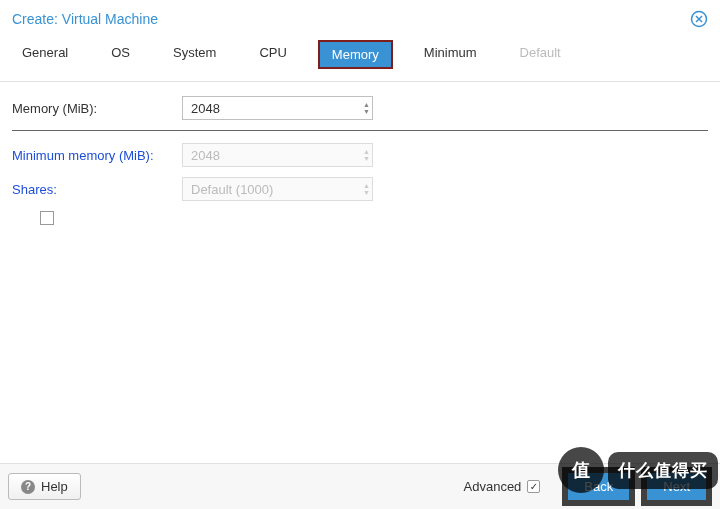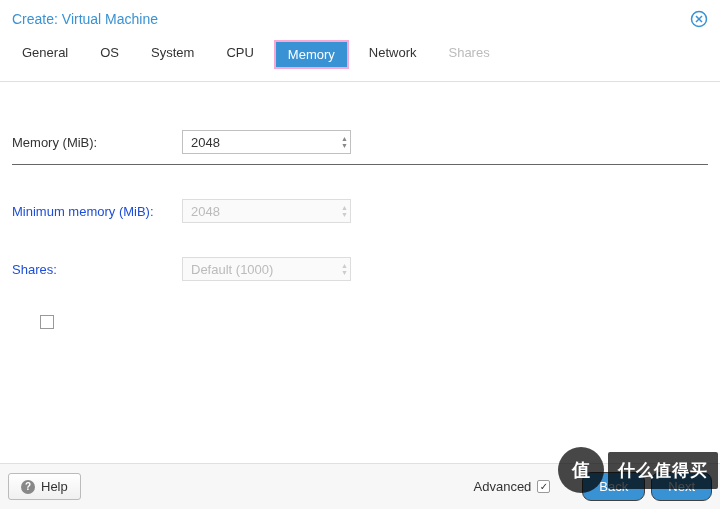--- a/index.html
+++ b/index.html
@@ -32,57 +32,56 @@
       align-items: center;
       justify-content: center;
     }
     .close-btn svg {
       width: 18px;
       height: 18px;
     }
     .tabs {
       display: flex;
       padding: 4px 10px 12px 10px;
-      gap: 8px;
+      gap: 19px;
       border-bottom: 1px solid #e0e0e0;
     }
     .tab {
       padding: 5px 12px;
       color: #333;
       cursor: pointer;
       font-size: 13px;
     }
     .tab.active {
-      border: 2px solid #f9a8d4;
+      border: 2px solid #7f1d1d;
       background: #3892d4;
       color: #fff;
     }
     .tab.disabled {
       color: #bbb;
     }
     .form-area {
       padding: 14px 12px;
     }
     .form-row {
       display: flex;
       align-items: center;
       margin-bottom: 10px;
-      margin-top: 34px;
     }
     .form-label {
       width: 170px;
       font-size: 13px;
       color: #333;
     }
     .form-label.disabled {
       color: #1d4ed8;
     }
     .form-input-wrap {
       position: relative;
-      width: 169px;
+      width: 191px;
     }
     .form-input {
       width: 100%;
       height: 24px;
       padding: 2px 20px 2px 8px;
       border: 1px solid #c0c0c0;
       background: #fff;
       font-size: 13px;
       color: #333;
     }
@@ -159,40 +158,40 @@
     }
     .footer-right {
       display: flex;
       align-items: center;
       gap: 6px;
     }
     .advanced-row {
       display: flex;
       align-items: center;
       gap: 6px;
-      margin-right: 26px;
+      margin-right: 16px;
     }
     .adv-check {
       width: 13px;
       height: 13px;
       border: 1px solid #999;
       border-radius: 2px;
       background: #fff;
       display: inline-flex;
       align-items: center;
       justify-content: center;
       font-size: 10px;
       color: #333;
     }
     .nav-btn {
       padding: 6px 16px;
       background: #3892d4;
       color: #fff;
-      border: 1px solid #404040;
-      border-radius: 9px;
+      border: 6px solid #404040;
+      border-radius: 0;
       cursor: pointer;
       font-size: 13px;
     }
     .watermark {
       position: absolute;
       right: 2px;
       bottom: 16px;
       display: flex;
       align-items: center;
       gap: 4px;
@@ -208,21 +207,21 @@
       display: flex;
       align-items: center;
       justify-content: center;
       font-size: 18px;
       font-weight: bold;
     }
     .wm-text {
       background: rgba(0,0,0,0.72);
       color: #fff;
       padding: 7px 10px;
-      border-radius: 2px;
+      border-radius: 10px;
       font-size: 17px;
       font-weight: 600;
       letter-spacing: 1px;
     }
   </style>
 </head>
 <body>
 
 <div class="dialog-header">
   <span>Create: Virtual Machine</span>
@@ -234,22 +233,22 @@
     </svg>
   </span>
 </div>
 
 <div class="tabs">
   <div class="tab">General</div>
   <div class="tab">OS</div>
   <div class="tab">System</div>
   <div class="tab">CPU</div>
   <div class="tab active">Memory</div>
-  <div class="tab">Network</div>
-  <div class="tab disabled">Shares</div>
+  <div class="tab">Minimum</div>
+  <div class="tab disabled">Default</div>
 </div>
 
 <div class="form-area">
   <div class="form-row">
     <div class="form-label">Memory (MiB):</div>
     <div class="form-input-wrap">
       <input class="form-input" value="2048" style="">
       <span class="spinner-arrows">▲<br>▼</span>
     </div>
   </div>

